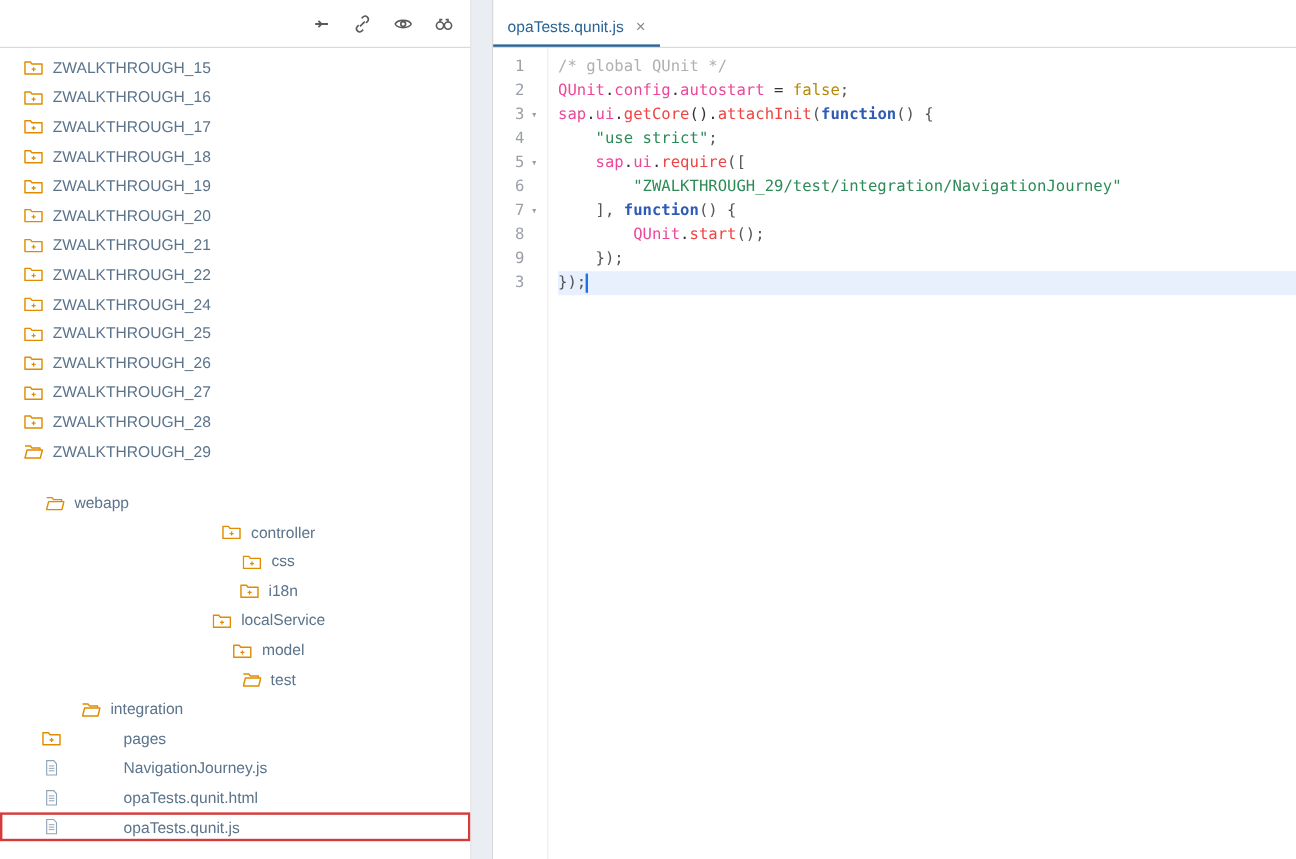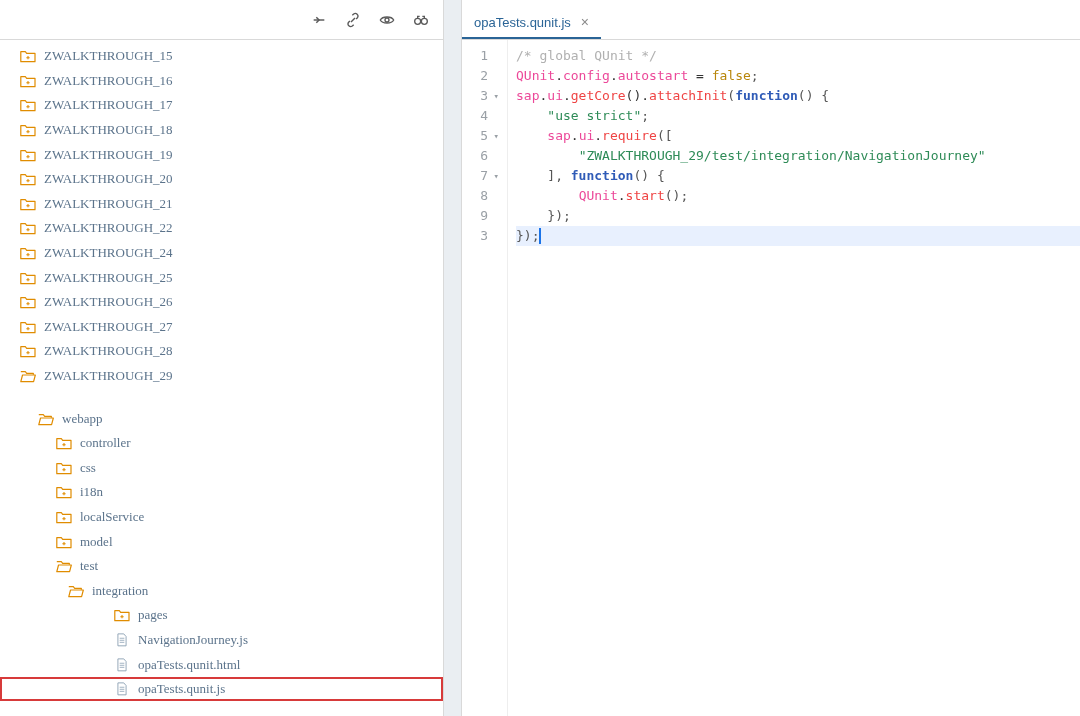--- a/index.html
+++ b/index.html
@@ -13,26 +13,25 @@
   overflow: hidden;
   position: relative;
 }
 .layout {
   display: flex;
   width: 100%;
   height: 100%;
 }
 
 .sidebar {
-  width: 444px;
+  width: 393px;
   border-right: 1px solid #d9d9d9;
   display: flex;
   flex-direction: column;
   background: #fff;
-  font-family: Liberation Serif, serif;
 }
 .sidebar-toolbar {
   height: 40px;
   display: flex;
   align-items: center;
   justify-content: flex-end;
   padding: 0 14px 0 10px;
   gap: 18px;
   border-bottom: 1px solid #d9d9d9;
 }
@@ -67,23 +66,23 @@
 }
 .folder-icon, .folder-open-icon, .folder-plus-icon, .file-icon {
   display: inline-flex;
   margin-right: 8px;
 }
 .folder-icon svg, .folder-open-icon svg, .folder-plus-icon svg, .file-icon svg {
   width: 16px; height: 14px;
 }
 .ind-0 { padding-left: 20px; }
 .ind-1 { padding-left: 38px; margin-top: 18px; }
-.ind-2 { padding-left: 56px; }
+.ind-2 { padding-left: 56px; justify-content: center; }
 .ind-3 { padding-left: 68px; }
-.ind-4 { padding-left: 114px; }
+.ind-4 { padding-left: 35px; gap: 44px; }
 
 
 .panel-gutter {
   width: 18px;
   background: #eaeef2;
   border-right: 1px solid #d9d9d9;
 }
 
 
 .editor {

